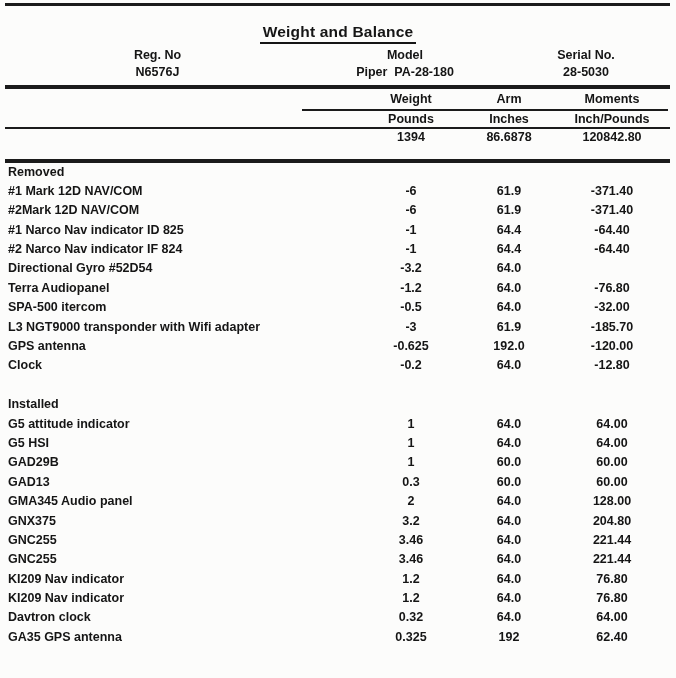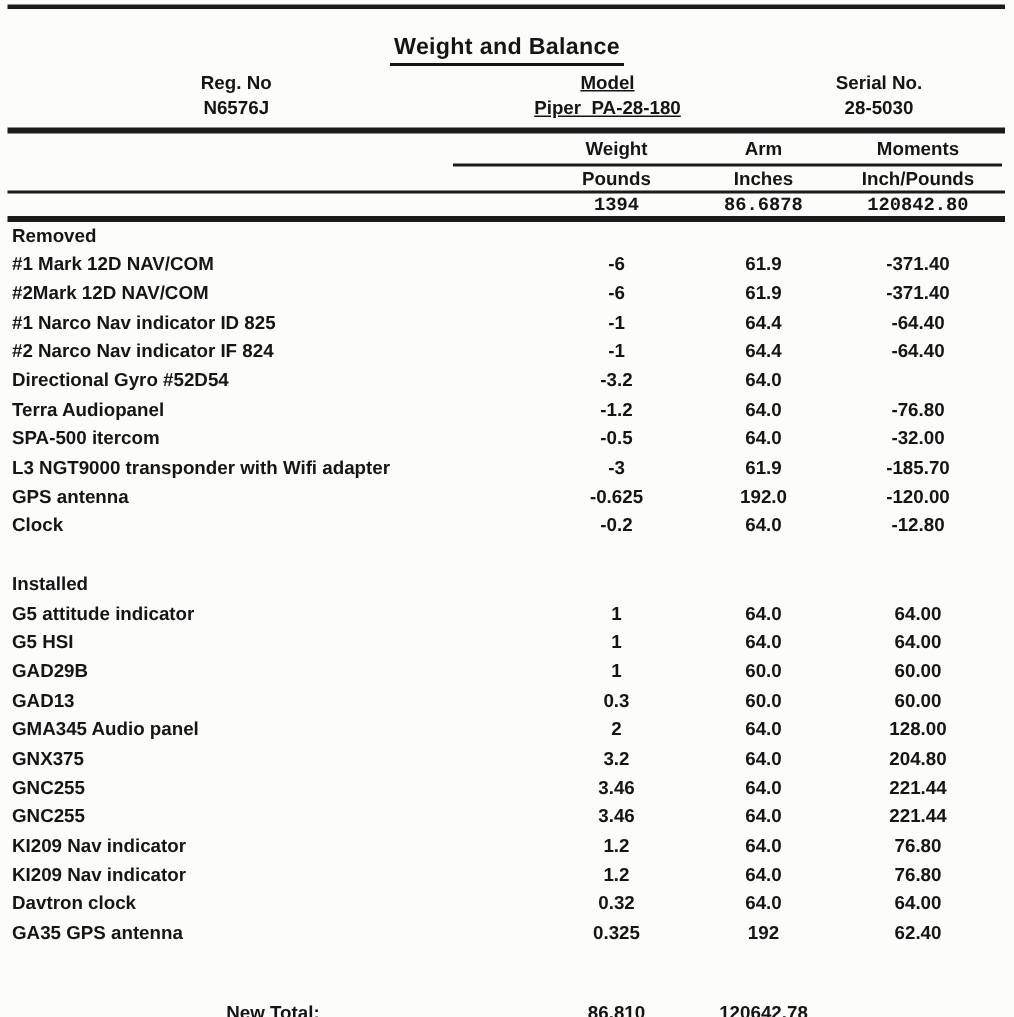--- a/index.html
+++ b/index.html
@@ -29,32 +29,32 @@
     border-bottom:2.5px solid #151515;
     padding:0 3px 1px 3px;
     letter-spacing:.2px;
   }
 
   .id-row{position:relative;font-size:12.5px;}
   .id-row.labels{height:15px;line-height:15px;}
   .id-row.values{height:18px;line-height:18px;}
   .id-cell{position:absolute;text-align:center;white-space:pre;}
   .id-c1{left:20px;width:275px;}
-  .id-c2{left:280px;width:250px;text-decoration:underline;}
+  .id-c2{left:280px;width:250px;}
   .id-c3{left:500px;width:172px;}
 
   .trow{
     display:grid;
     grid-template-columns:358px 106px 90px 116px;
     height:19.4px;line-height:19.4px;
     font-size:12.5px;
   }
   .trow.h20{height:20px;line-height:20px;}
   .trow.h16{height:16px;line-height:16px;}
-  .trow.h165{height:15px;line-height:16.5px;font-family:Liberation Mono, monospace;}
+  .trow.h165{height:30px;line-height:16.5px;}
   .c-label{padding-left:8px;white-space:nowrap;overflow:hidden;}
   .c-num{text-align:center;white-space:nowrap;}
   .section-name{display:inline-block;}
   .section-name.underline{border-bottom:1.8px solid #151515;padding-bottom:0px;}
   .total-label{text-align:center;padding-right:2px;}
 </style>
 </head>
 <body>
 
 <div class="page">

